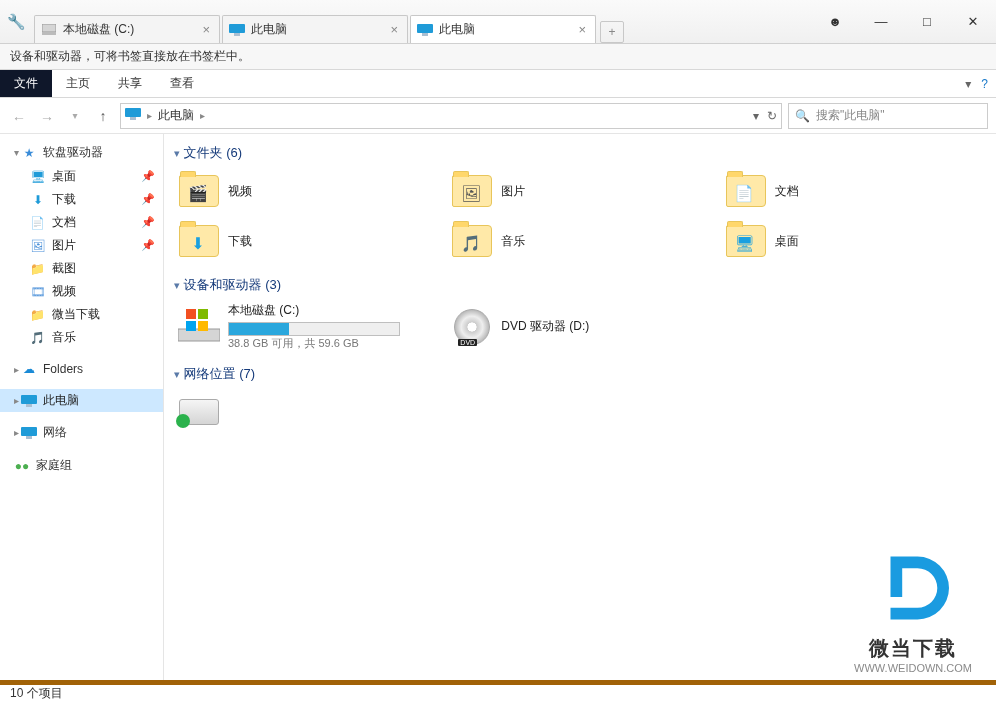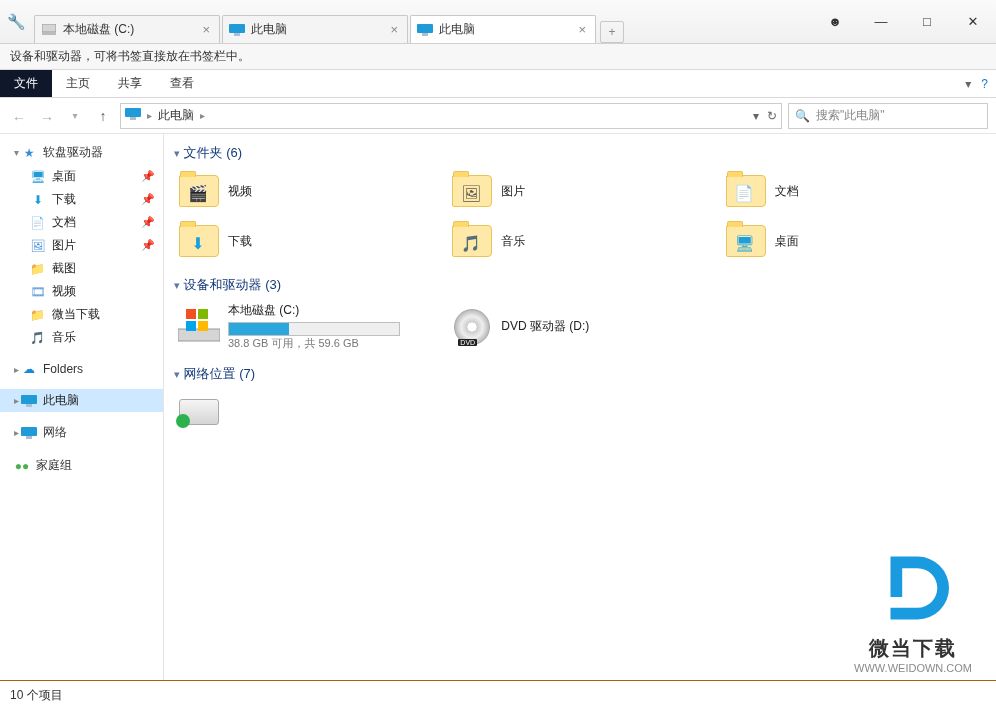--- a/index.html
+++ b/index.html
@@ -57,21 +57,21 @@
 .item .bigico { width:42px; height:42px; margin-right:8px; display:flex; align-items:center; justify-content:center; position:relative; }
 .folder { width:40px; height:32px; background:#ffe9a8; border-radius:2px 4px 4px 2px; position:relative; border:1px solid #e8c55a; }
 .folder::before { content:""; position:absolute; top:-5px; left:0; width:14px; height:5px; background:#ffd76b; border-radius:2px 2px 0 0; border:1px solid #e8c55a; border-bottom:none; }
 .folder .overlay { position:absolute; bottom:2px; left:7px; width:22px; height:22px; display:flex; align-items:center; justify-content:center; font-size:16px; }
 .label-stack { display:flex; flex-direction:column; font-size:12px; color:#222; }
 .sub { color:#777; font-size:11px; }
 .bar { width:172px; height:14px; border:1px solid #bfbfbf; background:#efefef; position:relative; margin-top:3px; }
 .bar .fill { position:absolute; top:0; left:0; bottom:0; background:#2aa7dd; }
 
 
-.status { height:24px; border-top:1px solid #a16207; display:flex; align-items:flex-end; padding:0 10px; font-size:12px; color:#333; }
+.status { height:24px; border-top:5px solid #a16207; display:flex; align-items:flex-start; padding:0 10px; font-size:12px; color:#333; }
 
 
 .watermark { position:absolute; right:24px; bottom:30px; text-align:center; color:#8a8a8a; font-size:11px; }
 .watermark .d { font-size:20px; font-weight:bold; color:#333; letter-spacing:2px; }
 
 
 .svg-monitor { width:16px; height:12px; }
 .pc-body { fill:#1f9bd8; }
 .pc-stand { fill:#aabfd2; }
 

